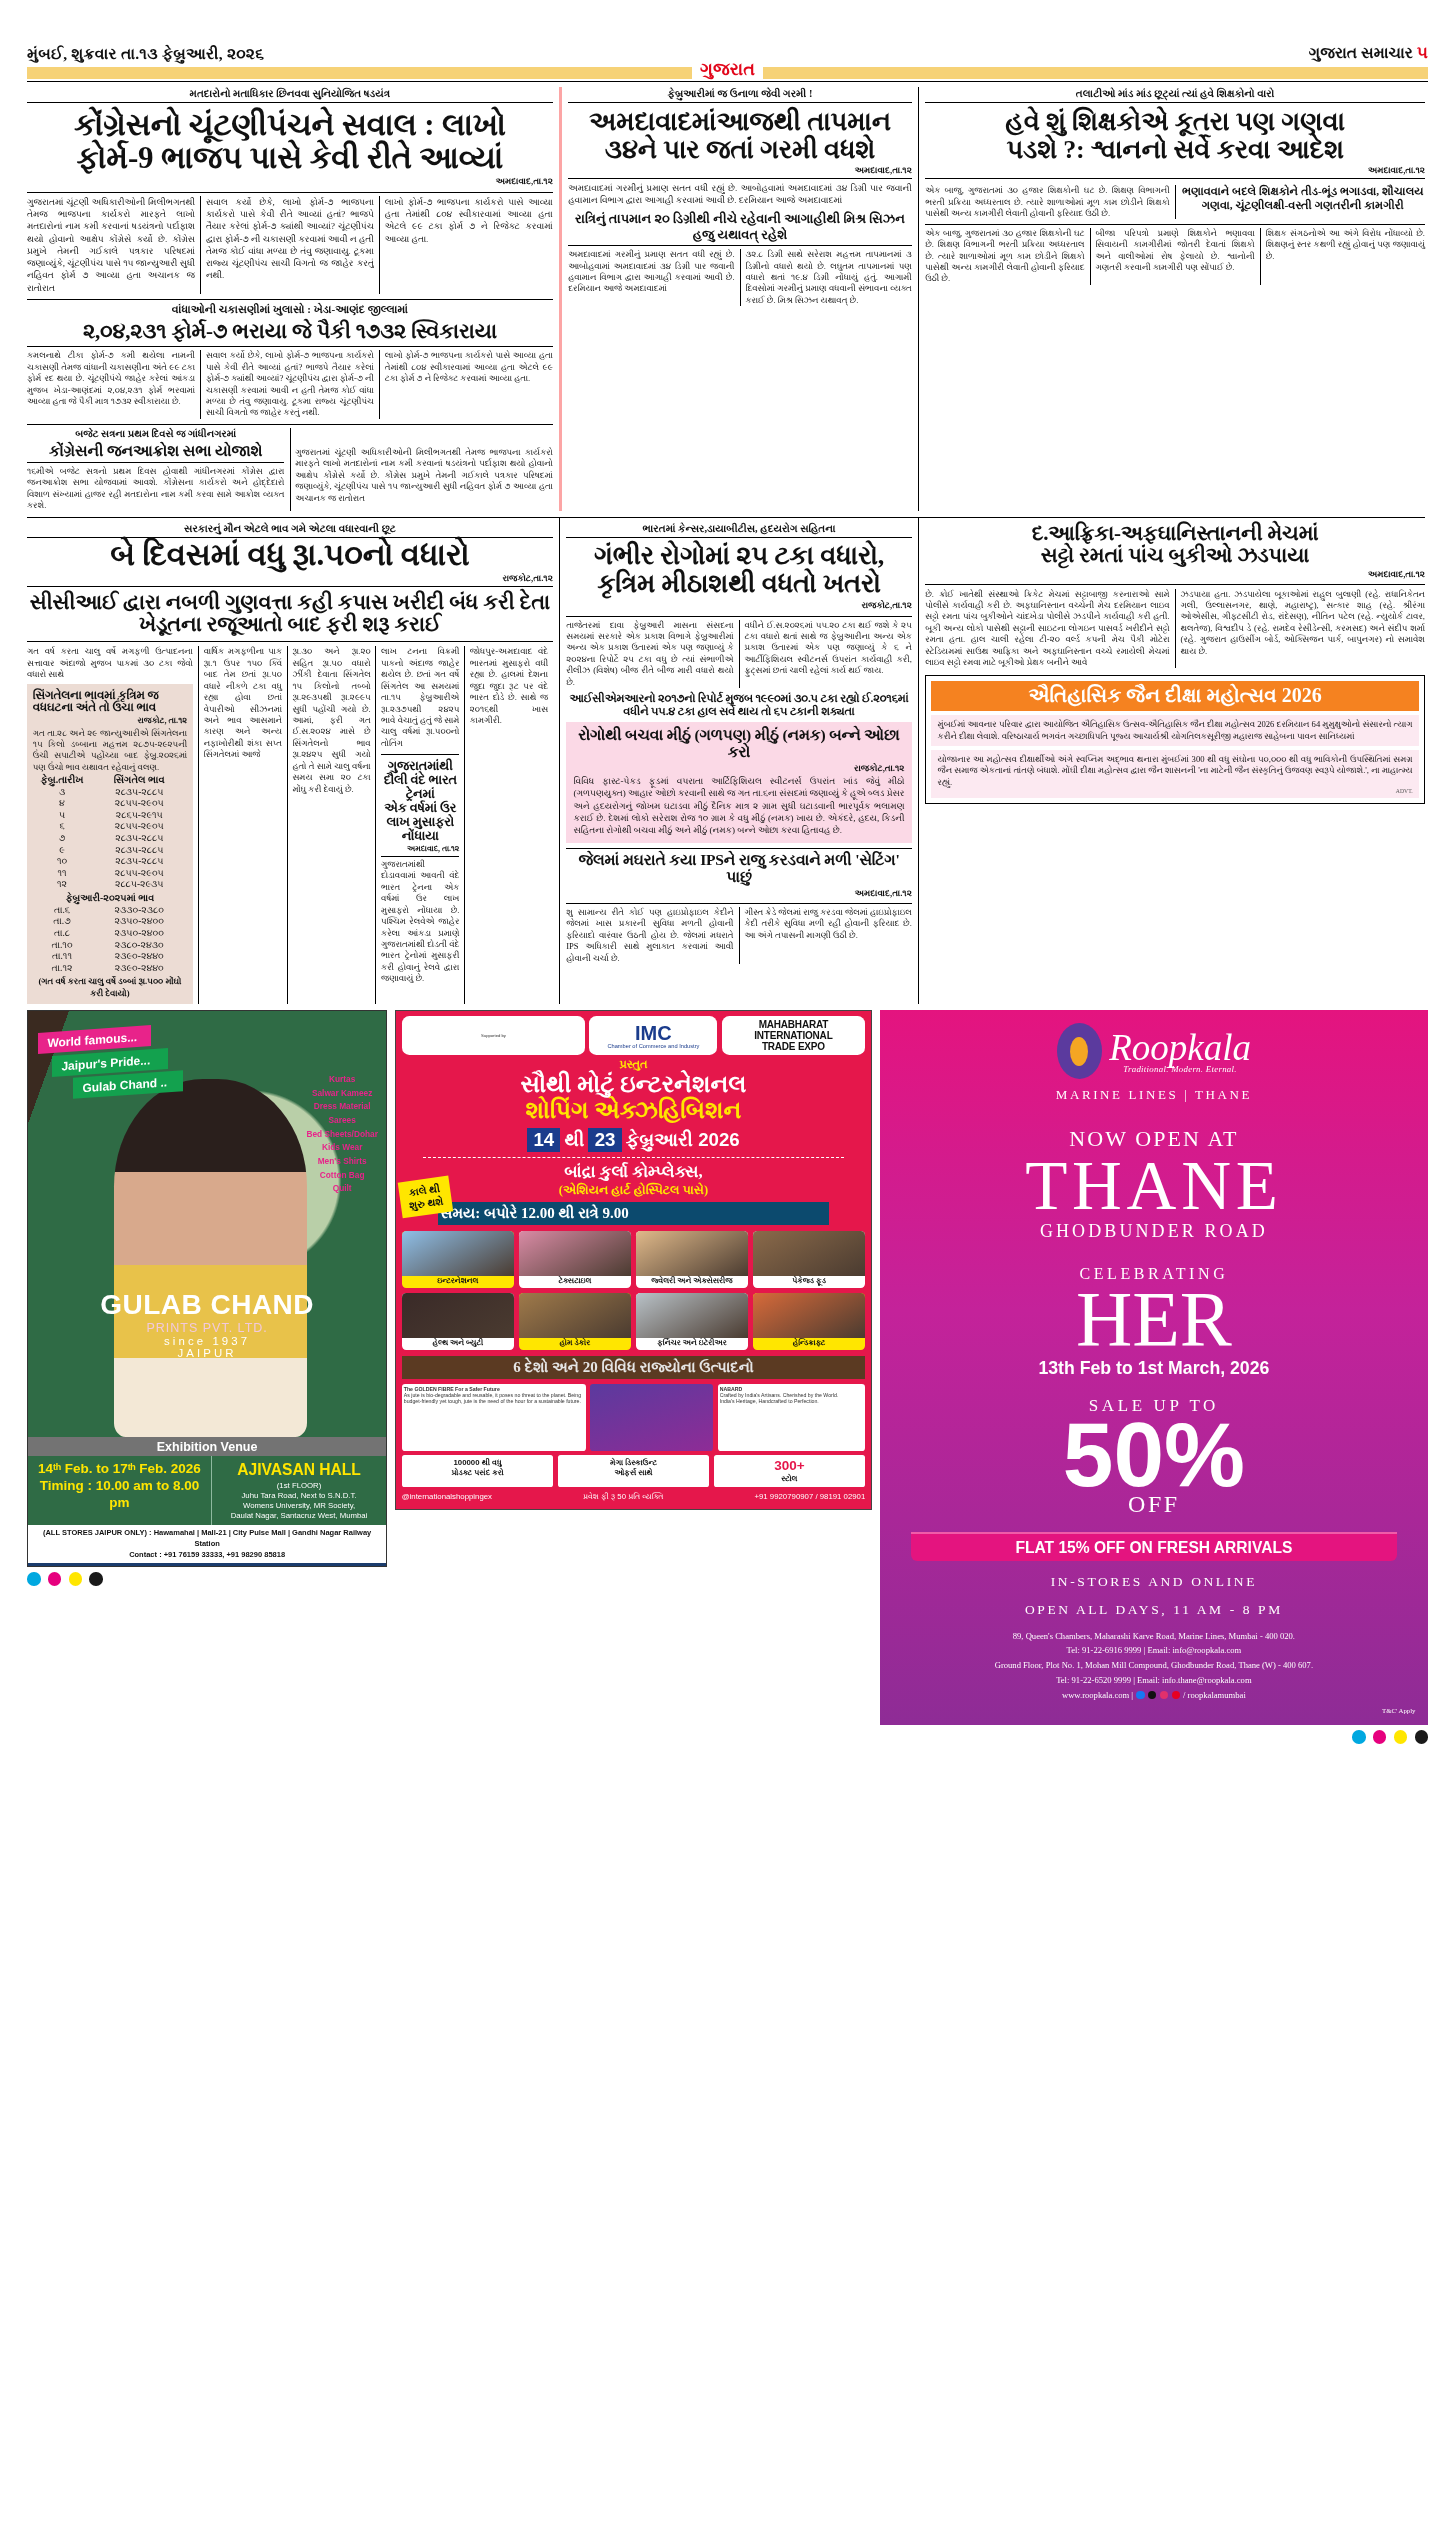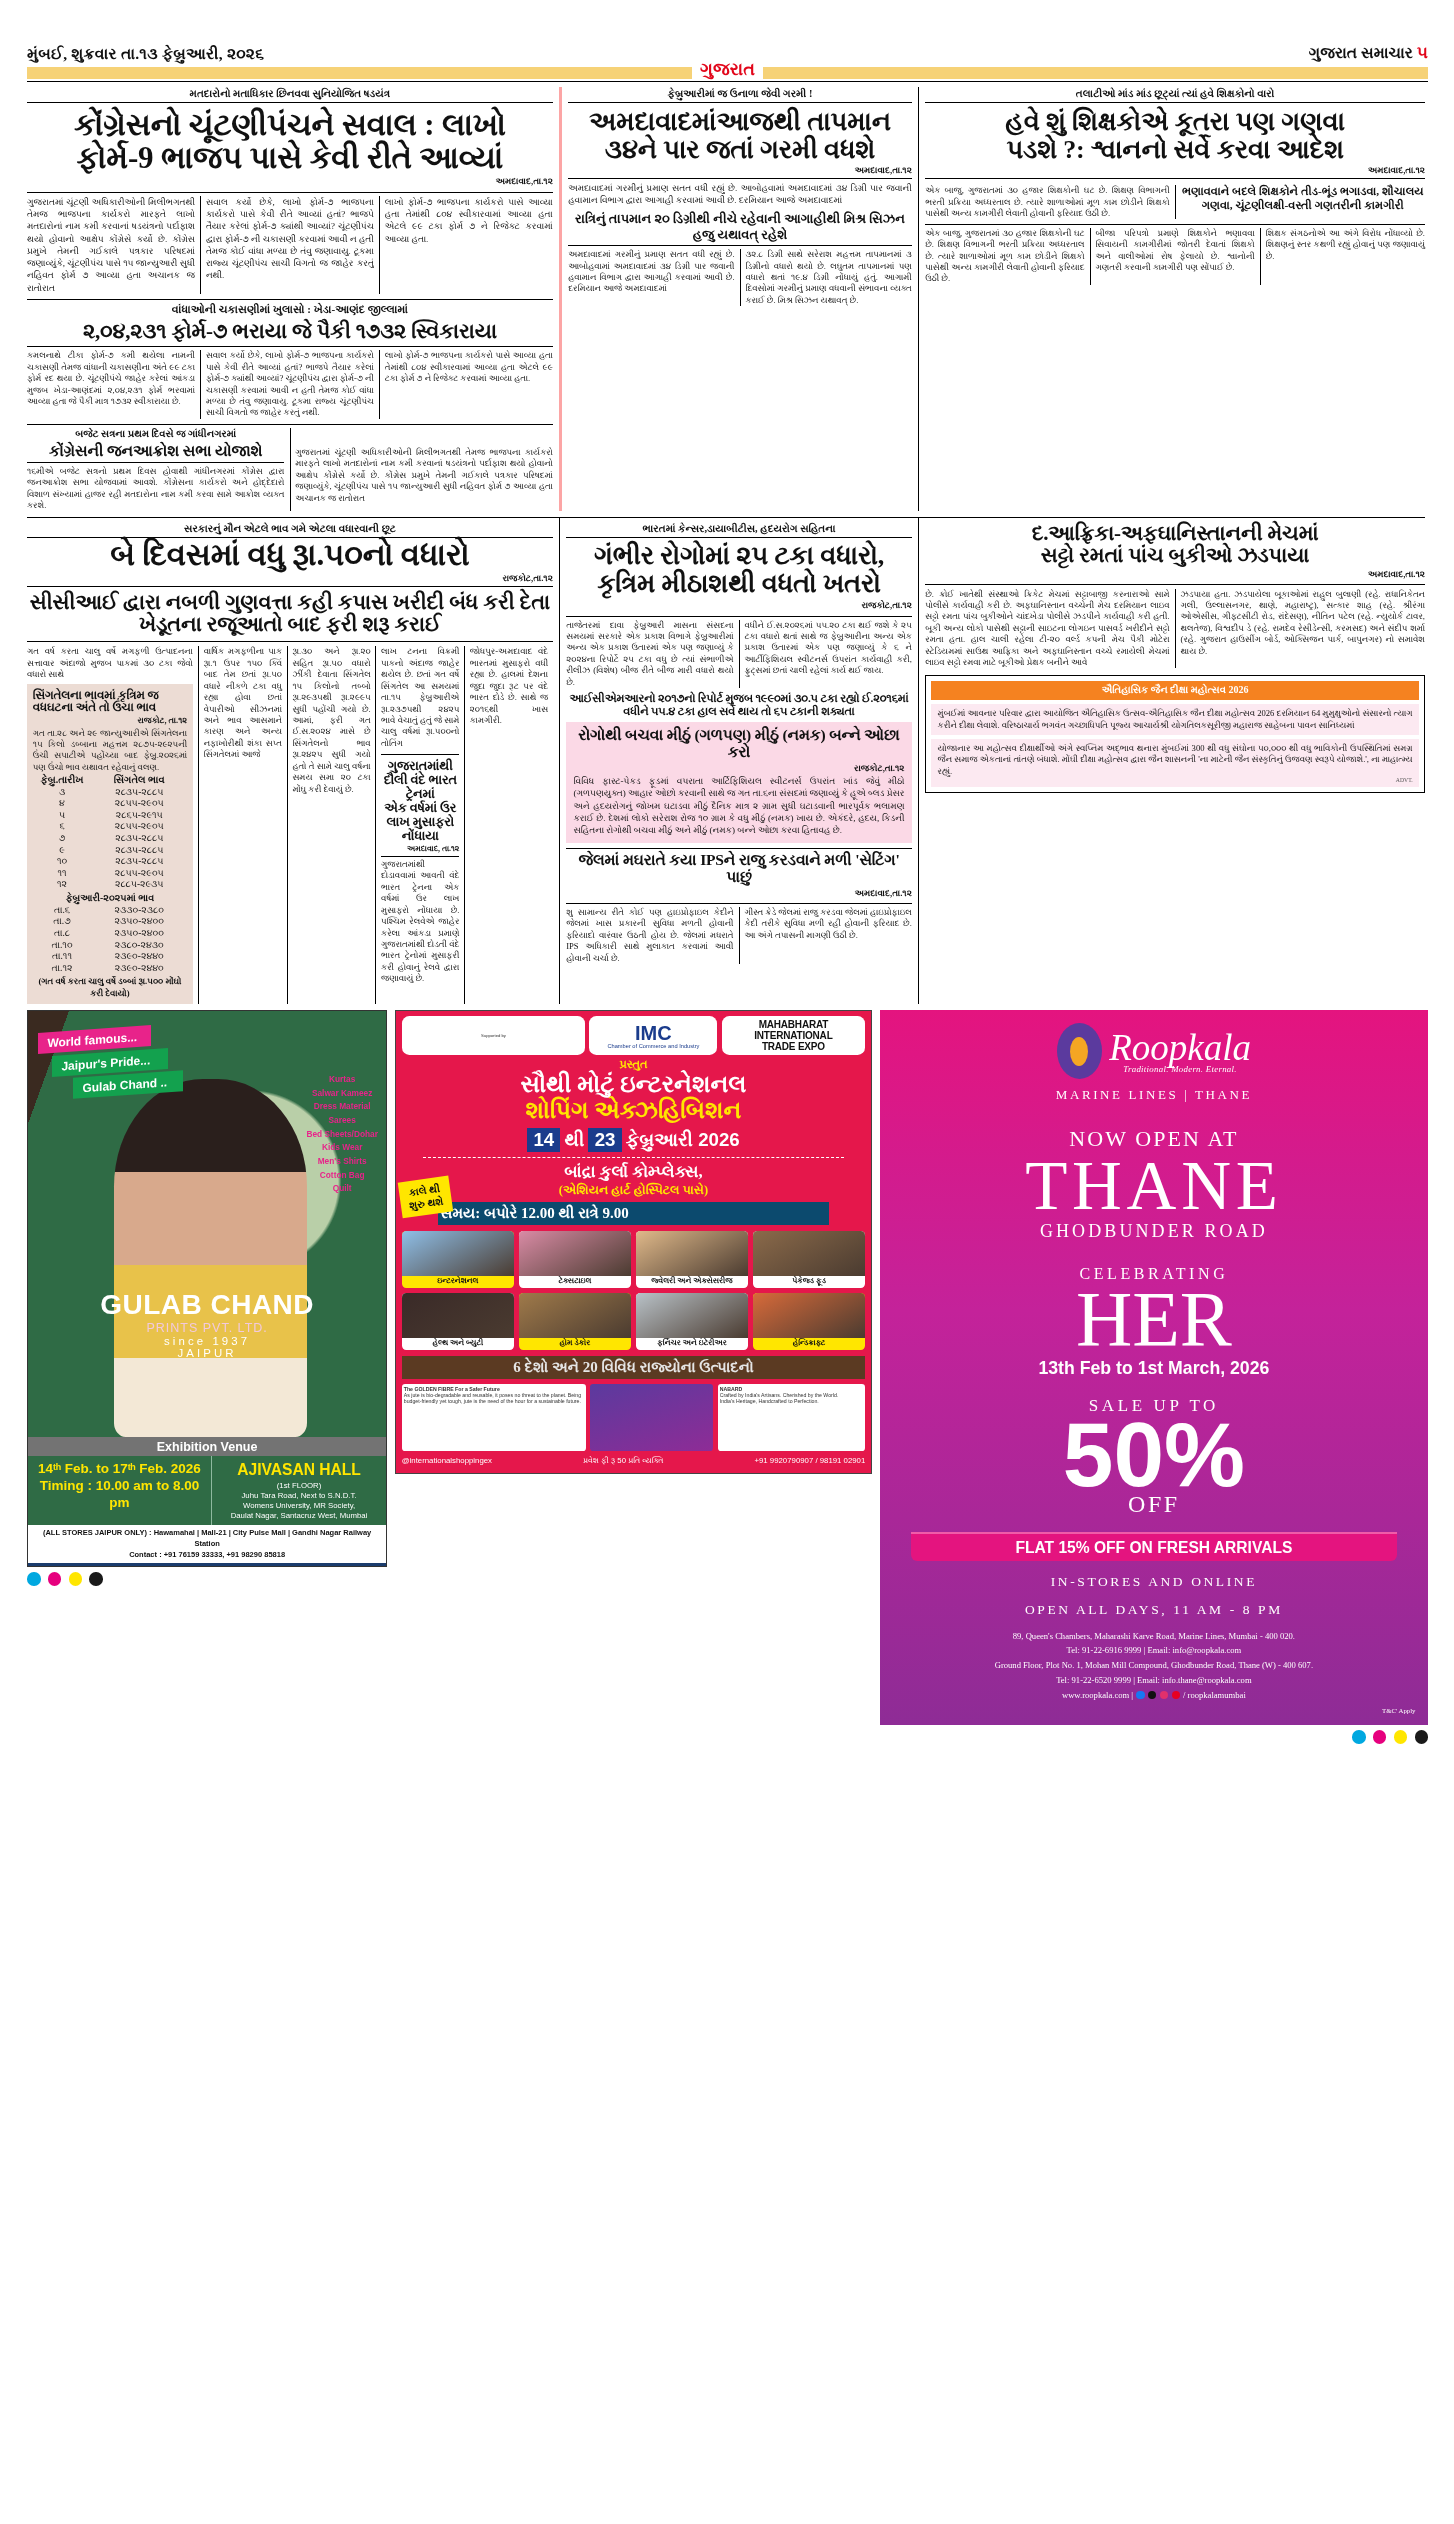--- a/index.html
+++ b/index.html
@@ -401,21 +401,21 @@
     <div style="width:507px;padding-left:6.2px;border-left:1px solid #000" class="hsep2">
       <div class="hl hl-md" style="margin-top:4.2px">દ.આફ્રિકા-અફઘાનિસ્તાનની મેચમાં</div>
       <div class="hl hl-md">સટ્ટો રમતાં પાંચ બુકીઓ ઝડપાયા</div>
       <div class="dateline">અમદાવાદ,તા.૧૨</div>
       <div class="two hsep" style="padding-top:3.1px">
         <div class="body-txt sm">છે. ક્રોઈ ખાતેથી સંસ્થાઓ ક્રિકેટ મેચમાં સટ્ટાબાજી કરનારાઓ સામે પોલીસે કાર્યવાહી કરી છે. અફઘાનિસ્તાન વચ્ચેની મેચ દરમિયાન લાઇવ સટ્ટો રમતા પાંચ બુકીઓને ચાંદખેડા પોલીસે ઝડપીને કાર્યવાહી કરી હતી. બૂકી અન્ય લોકો પાસેથી સટ્ટાની સાઇટના લોગઇન પાસવર્ડ ખરીદીને સટ્ટો રમતા હતા. હાલ ચાલી રહેલા ટી-૨૦ વર્લ્ડ કપની મેચ પૈકી મોટેરા સ્ટેડિયમમાં સાઉથ આફ્રિકા અને અફઘાનિસ્તાન વચ્ચે રમાયેલી મેચમાં લાઇવ સટ્ટો રમવા માટે બૂકીઓ પ્રેક્ષક બનીને આવે</div>
         <div class="body-txt sm">ઝડપાયા હતા. ઝડપાયેલા બૂકાઓમાં રાહુલ બુલાણી (રહે. રાધાનિકેતન ગલી, ઉલ્લાસનગર, થાણે, મહારાષ્ટ્ર), સત્કાર શાહ (રહે. શ્રીરંગા ઓએસીસ, ગીફ્ટસીટી રોડ, રાંદેસણ), નીતિન પટેલ (રહે. ન્યુયોર્ક ટાવર, થલતેજ), વિશ્વદીપ ડે (રહે. રામદેવ રેસીડેન્સી, કરમસદ) અને સંદીપ શર્મા (રહે. ગુજરાત હાઉસીંગ બોર્ડ, ઓક્સિજન પાર્ક, બાપુનગર) નો સમાવેશ થાય છે.</div>
       </div>
 
       <div style="border:1px solid #000;margin-top:6.2px;padding:5.2px">
-        <div style="background:#f58220;color:#fff;text-align:center;font-weight:bold;font-size:10px;padding:3.6px">ઐતિહાસિક જૈન દીક્ષા મહોત્સવ 2026</div>
+        <div style="background:#f58220;color:#fff;text-align:center;font-weight:bold;font-size:20px;padding:3.6px">ઐતિહાસિક જૈન દીક્ષા મહોત્સવ 2026</div>
         <div class="pinkbox2" style="display:flex;gap:6.2px;margin-top:4.2px">
           <div class="body-txt sm" style="flex:1">મુંબઈમાં આવનાર પરિવાર દ્વારા આયોજિત ઐતિહાસિક ઉત્સવ-ઐતિહાસિક જૈન દીક્ષા મહોત્સવ 2026 દરમિયાન 64 મુમુક્ષુઓનો સંસારનો ત્યાગ કરીને દીક્ષા લેવાશે. વરિષ્ઠાચાર્ય ભગવંત ગચ્છાધિપતિ પૂજ્ય આચાર્યશ્રી યોગતિલકસૂરીજી મહારાજ સાહેબના પાવન સાનિધ્યમાં</div>
         </div>
         <div class="pinkbox2" style="margin-top:3.1px">
           <div class="body-txt sm">યોજાનાર આ મહોત્સવ દીક્ષાર્થીઓ અંગે સ્વપ્નિમ અદ્ભાવ થનારા મુંબઈમાં 300 થી વધુ સંઘોના ૫૦,૦૦૦ થી વધુ ભાવિકોની ઉપસ્થિતિમાં સમગ્ર જૈન સમાજ એકતાનાં તાંતણે બંધાશે. મોંઘી દીક્ષા મહોત્સવ દ્વારા જૈન શાસનની 'ના માટેની જૈન સંસ્કૃતિનું ઉજવણ સ્વરૂપે યોજાશે.',  ના માહાત્મ્ય રહ્યું.</div>
           <div class="advt">ADVT.</div>
         </div>
       </div>
     </div>
   </div>
@@ -554,20 +554,34 @@
             <div>As jute is bio-degradable and reusable, it poses no threat to the planet. Being budget-friendly yet tough, jute is the need of the hour for a sustainable future.</div>
           </div>
           <div class="fx" style="background:linear-gradient(160deg,#5b3a9e,#8e2c96)"></div>
           <div>
             <b>NABARD</b>
             <div>Crafted by India's Artisans. Cherished by the World.</div>
             <div>India's Heritage, Handcrafted to Perfection.</div>
           </div>
         </div>
 
+        <div class="imc-bars">
+          <div>
+            <div>100000 થી વધુ</div>
+            <div>પ્રોડક્ટ પસંદ કરો</div>
+          </div>
+          <div>
+            <div>મેગા ડિસ્કાઉન્ટ</div>
+            <div>ઓફર્સ સાથે</div>
+          </div>
+          <div>
+            <div class="bb">300+</div>
+            <div>સ્ટોલ</div>
+          </div>
+        </div>
 
         <div class="imc-foot">
           <span>@internationalshoppingex</span>
           <span>પ્રવેશ ફી રૂ 50 પ્રતિ વ્યક્તિ</span>
           <span>+91 9920790907 / 98191 02901</span>
         </div>
       </div>
     </div>
 
     <div class="ad-roop">

